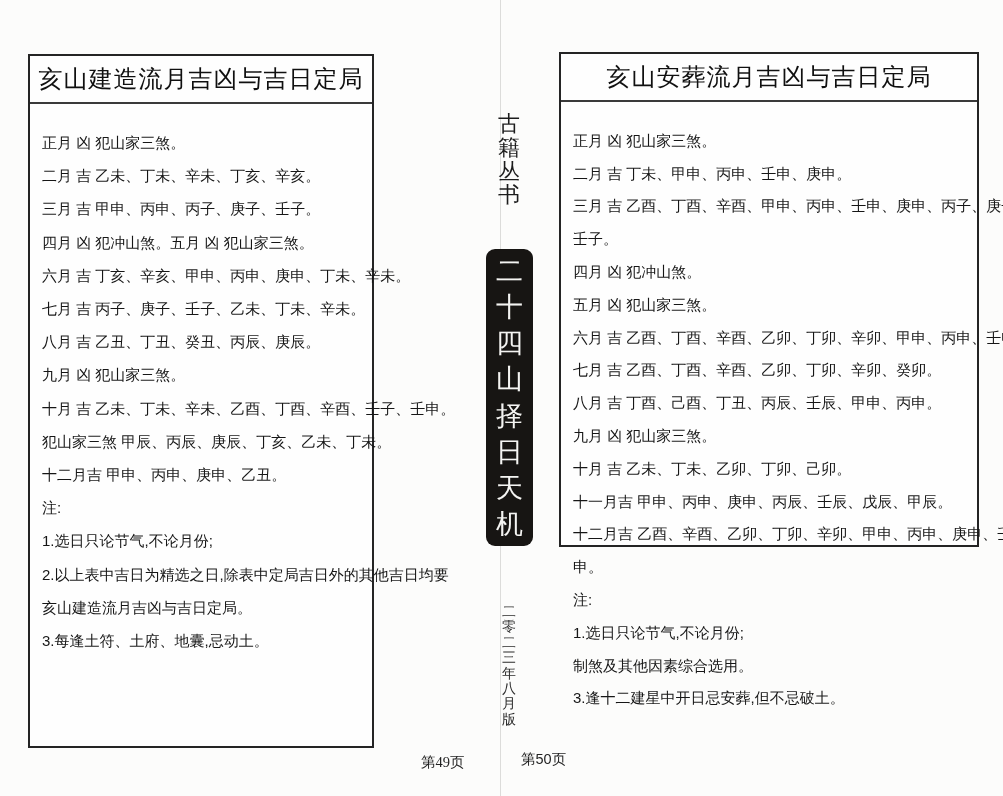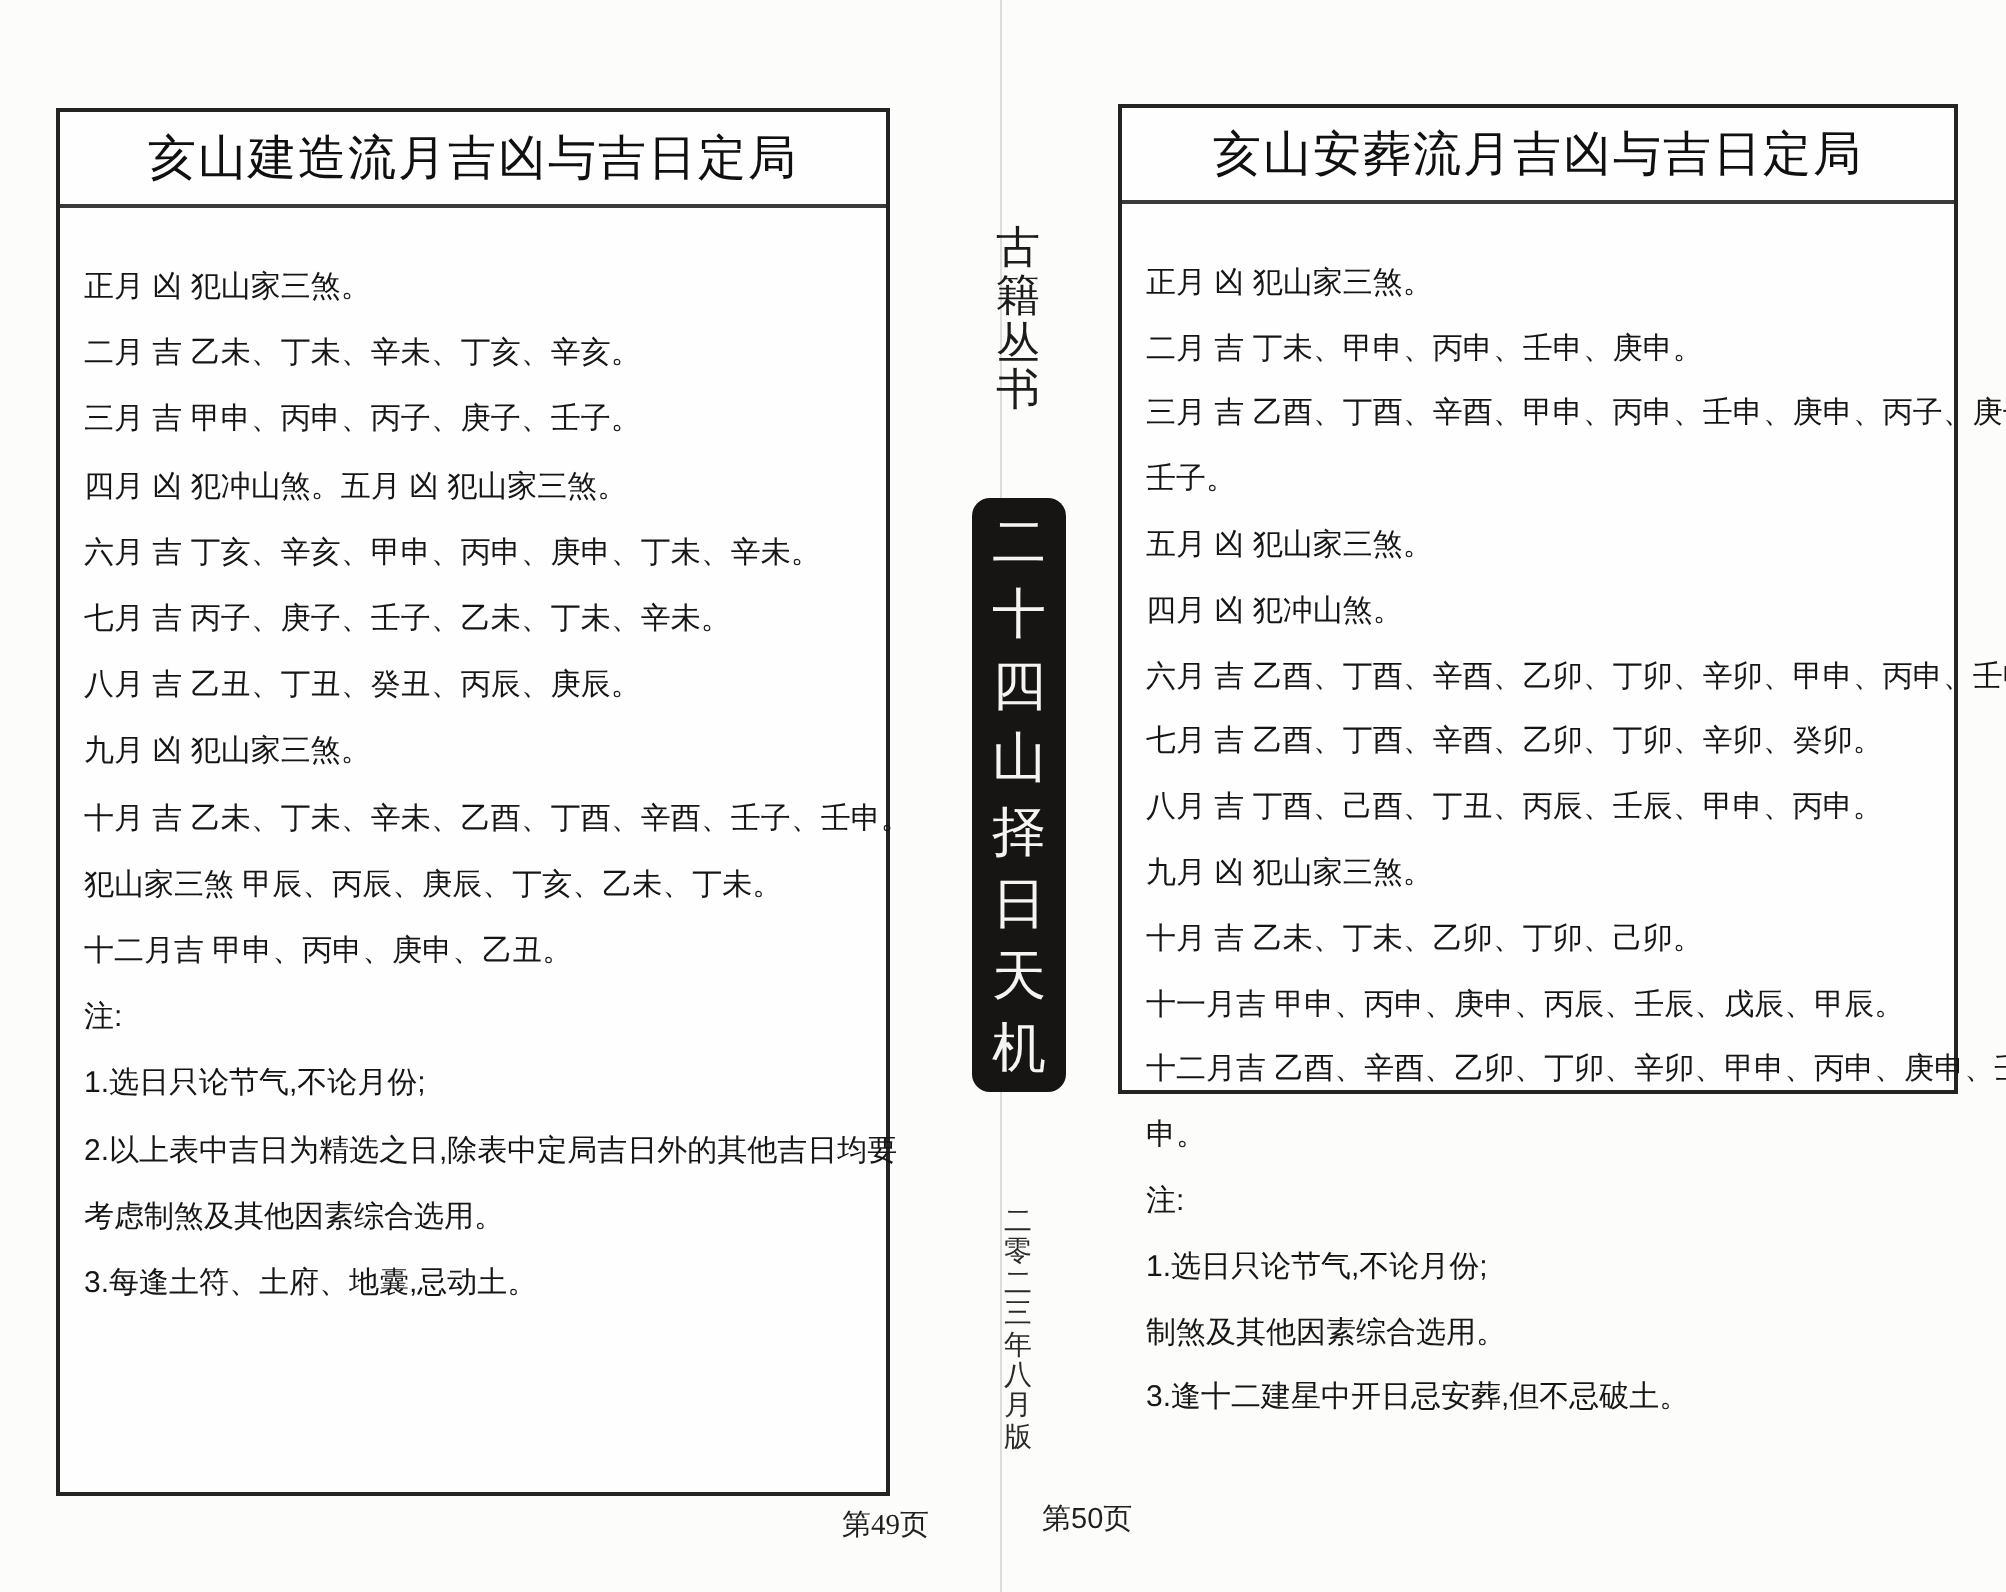--- a/index.html
+++ b/index.html
@@ -12,21 +12,21 @@
   
   .fold{
     position:absolute;left:500px;top:0;width:1px;height:796px;
     background:#dcdcda;
   }
   
   .page{
     position:absolute;background:#fefefe;
     border:2px solid #242424;box-sizing:border-box;
   }
-  .page.left{left:28px;top:54px;width:417px;height:694px;}
+  .page.left{left:28px;top:54px;width:346px;height:694px;}
   .page.right{left:559px;top:52px;width:420px;height:495px;}
   .title{
     height:46px;border-bottom:2px solid #3a3a3a;
     display:flex;align-items:center;justify-content:center;
     font-size:24px;letter-spacing:1px;color:#101010;
     white-space:pre;
   }
   .body{padding:23px 10px 0 12px;font-size:15px;color:#161616;}
   .body .line{
     white-space:pre;display:flex;align-items:center;
@@ -76,34 +76,34 @@
       <div class="line">六月 吉 丁亥、辛亥、甲申、丙申、庚申、丁未、辛未。</div>
       <div class="line">七月 吉 丙子、庚子、壬子、乙未、丁未、辛未。</div>
       <div class="line">八月 吉 乙丑、丁丑、癸丑、丙辰、庚辰。</div>
       <div class="line">九月 凶 犯山家三煞。</div>
       <div class="line">十月 吉 乙未、丁未、辛未、乙酉、丁酉、辛酉、壬子、壬申。</div>
       <div class="line">犯山家三煞 甲辰、丙辰、庚辰、丁亥、乙未、丁未。</div>
       <div class="line">十二月吉 甲申、丙申、庚申、乙丑。</div>
       <div class="line">注:</div>
       <div class="line">1.选日只论节气,不论月份;</div>
       <div class="line">2.以上表中吉日为精选之日,除表中定局吉日外的其他吉日均要</div>
-      <div class="line">考虑制煞及其他因素综合选用。</div>
+      <div class="line">亥山建造流月吉凶与吉日定局。</div>
       <div class="line">3.每逢土符、土府、地囊,忌动土。</div>
     </div>
 </section>
 
 <section class="page right">
   <header class="title">亥山安葬流月吉凶与吉日定局</header>
   <div class="body">
       <div class="line">正月 凶 犯山家三煞。</div>
       <div class="line">二月 吉 丁未、甲申、丙申、壬申、庚申。</div>
       <div class="line">三月 吉 乙酉、丁酉、辛酉、甲申、丙申、壬申、庚申、丙子、庚子、</div>
       <div class="line">壬子。</div>
+      <div class="line">四月 凶 犯冲山煞。</div>
       <div class="line">五月 凶 犯山家三煞。</div>
-      <div class="line">四月 凶 犯冲山煞。</div>
       <div class="line">六月 吉 乙酉、丁酉、辛酉、乙卯、丁卯、辛卯、甲申、丙申、壬申。</div>
       <div class="line">七月 吉 乙酉、丁酉、辛酉、乙卯、丁卯、辛卯、癸卯。</div>
       <div class="line">八月 吉 丁酉、己酉、丁丑、丙辰、壬辰、甲申、丙申。</div>
       <div class="line">九月 凶 犯山家三煞。</div>
       <div class="line">十月 吉 乙未、丁未、乙卯、丁卯、己卯。</div>
       <div class="line">十一月吉 甲申、丙申、庚申、丙辰、壬辰、戊辰、甲辰。</div>
       <div class="line">十二月吉 乙酉、辛酉、乙卯、丁卯、辛卯、甲申、丙申、庚申、壬</div>
       <div class="line">申。</div>
       <div class="line">注:</div>
       <div class="line">1.选日只论节气,不论月份;</div>

